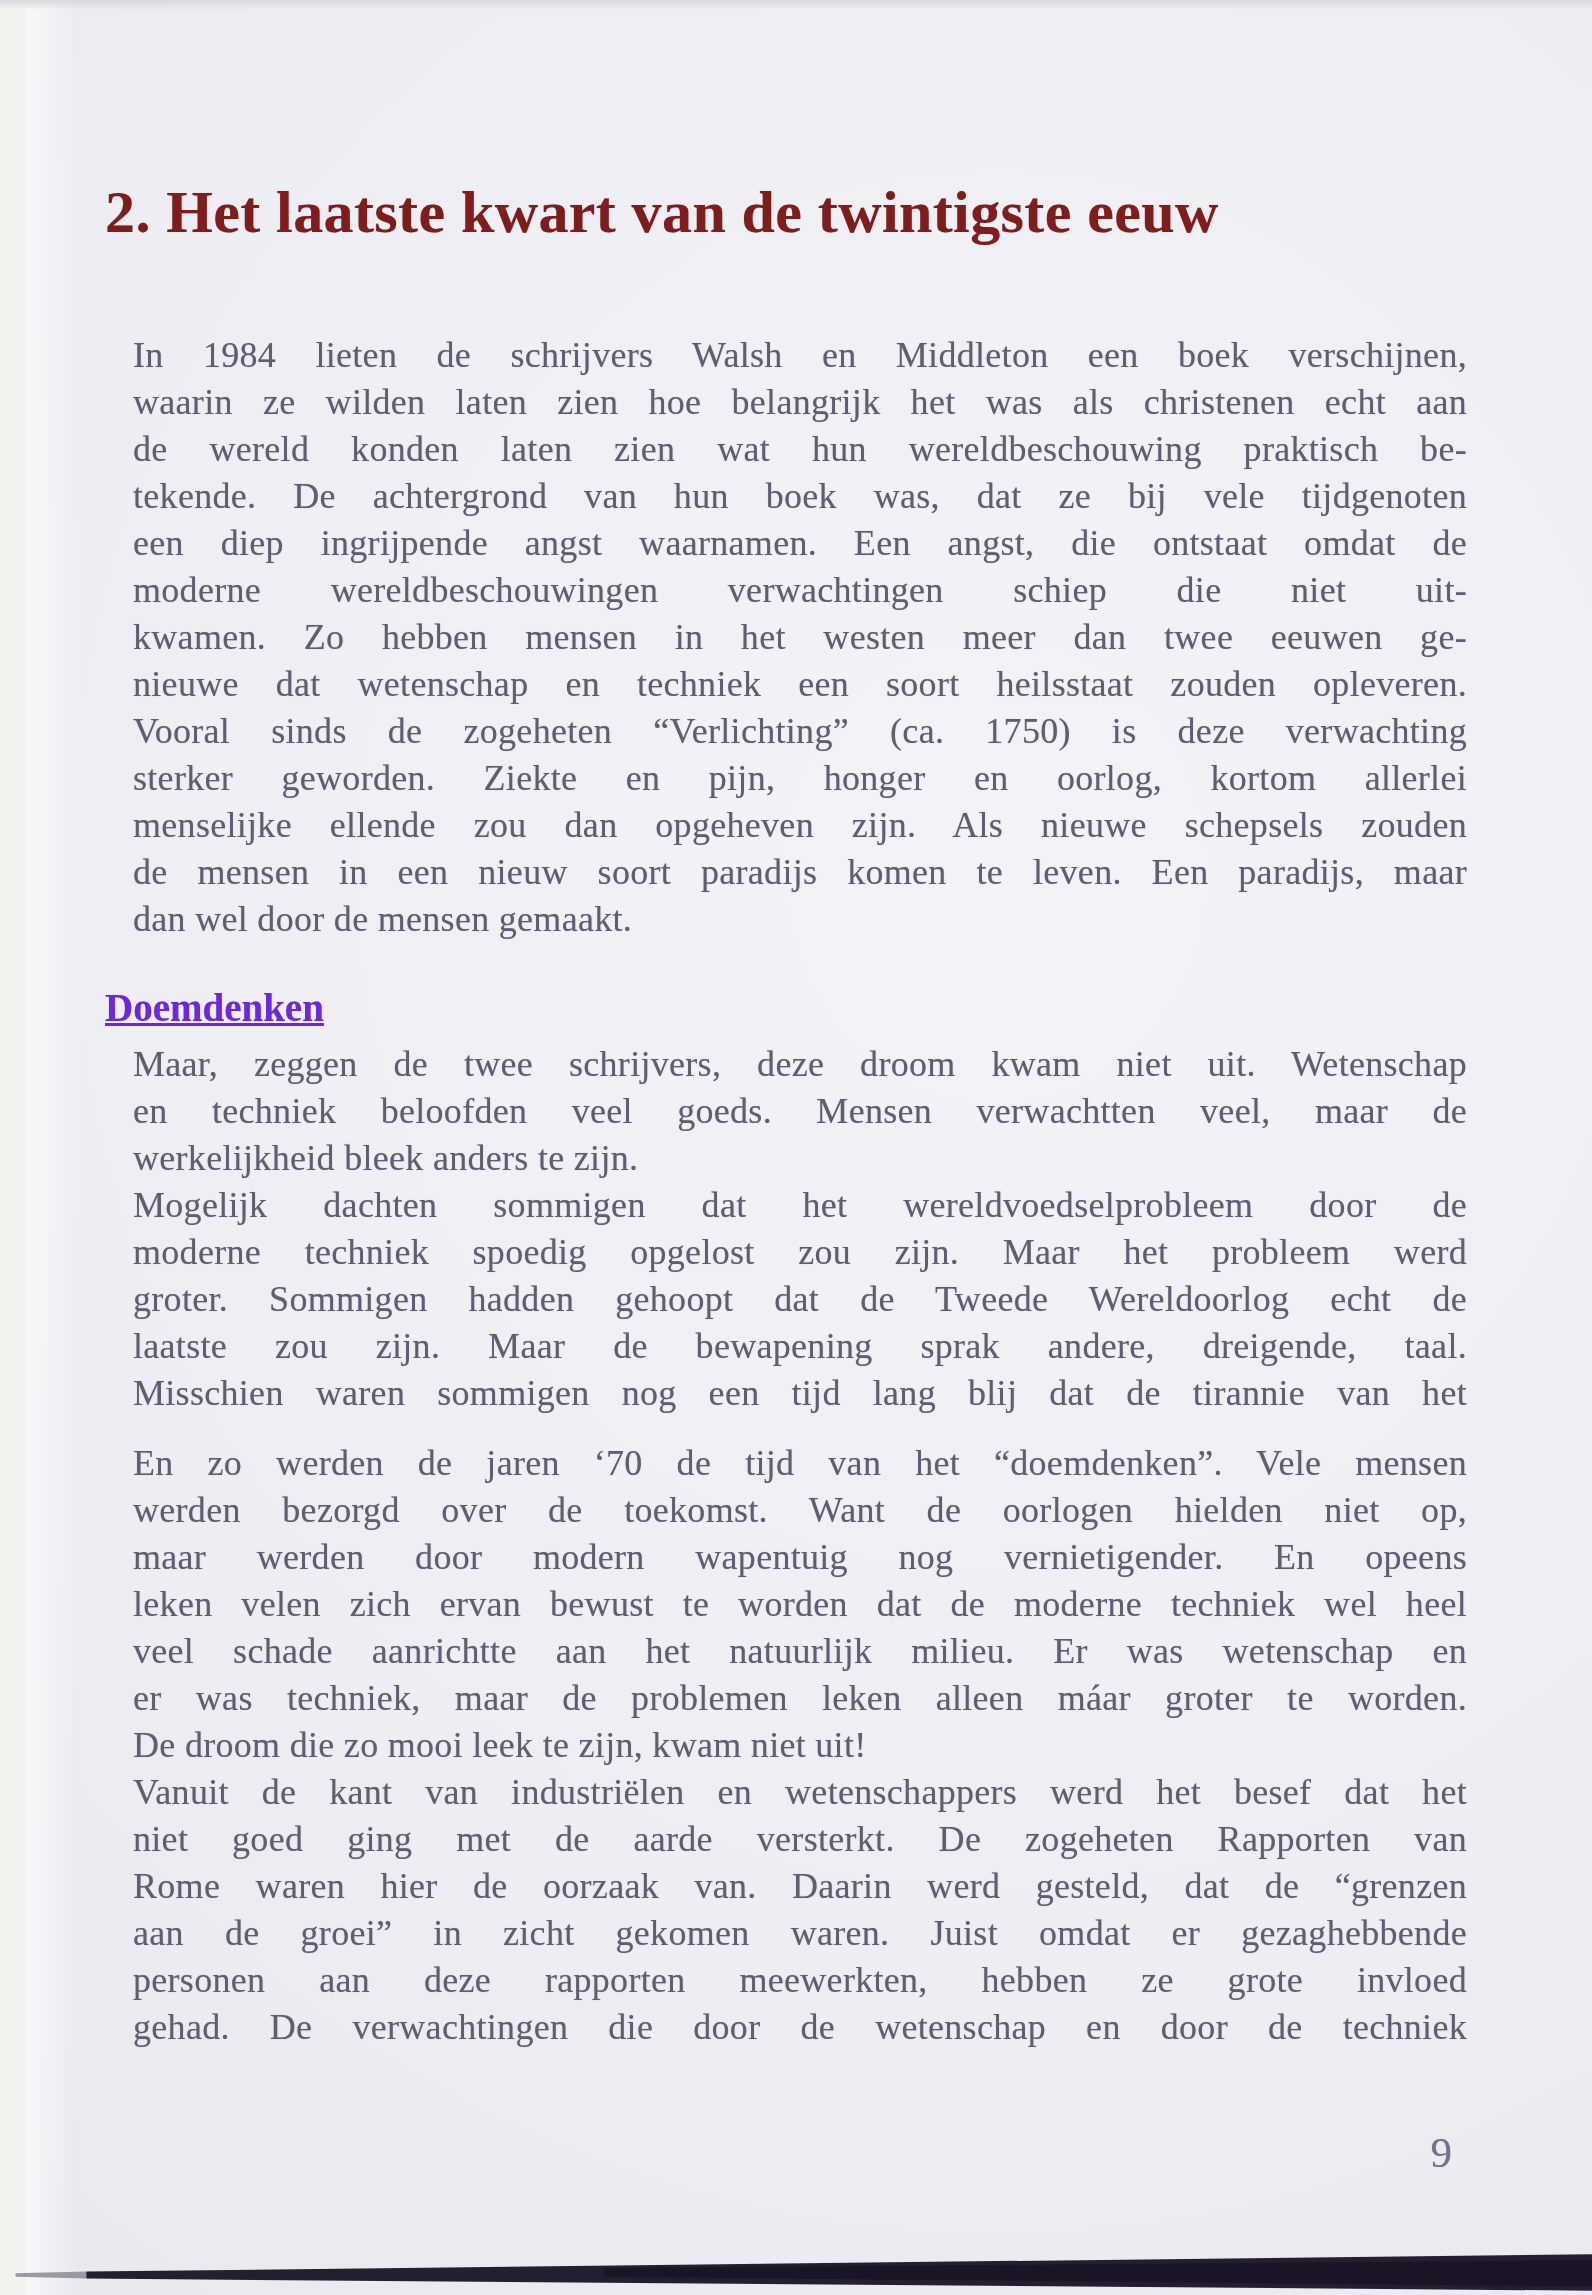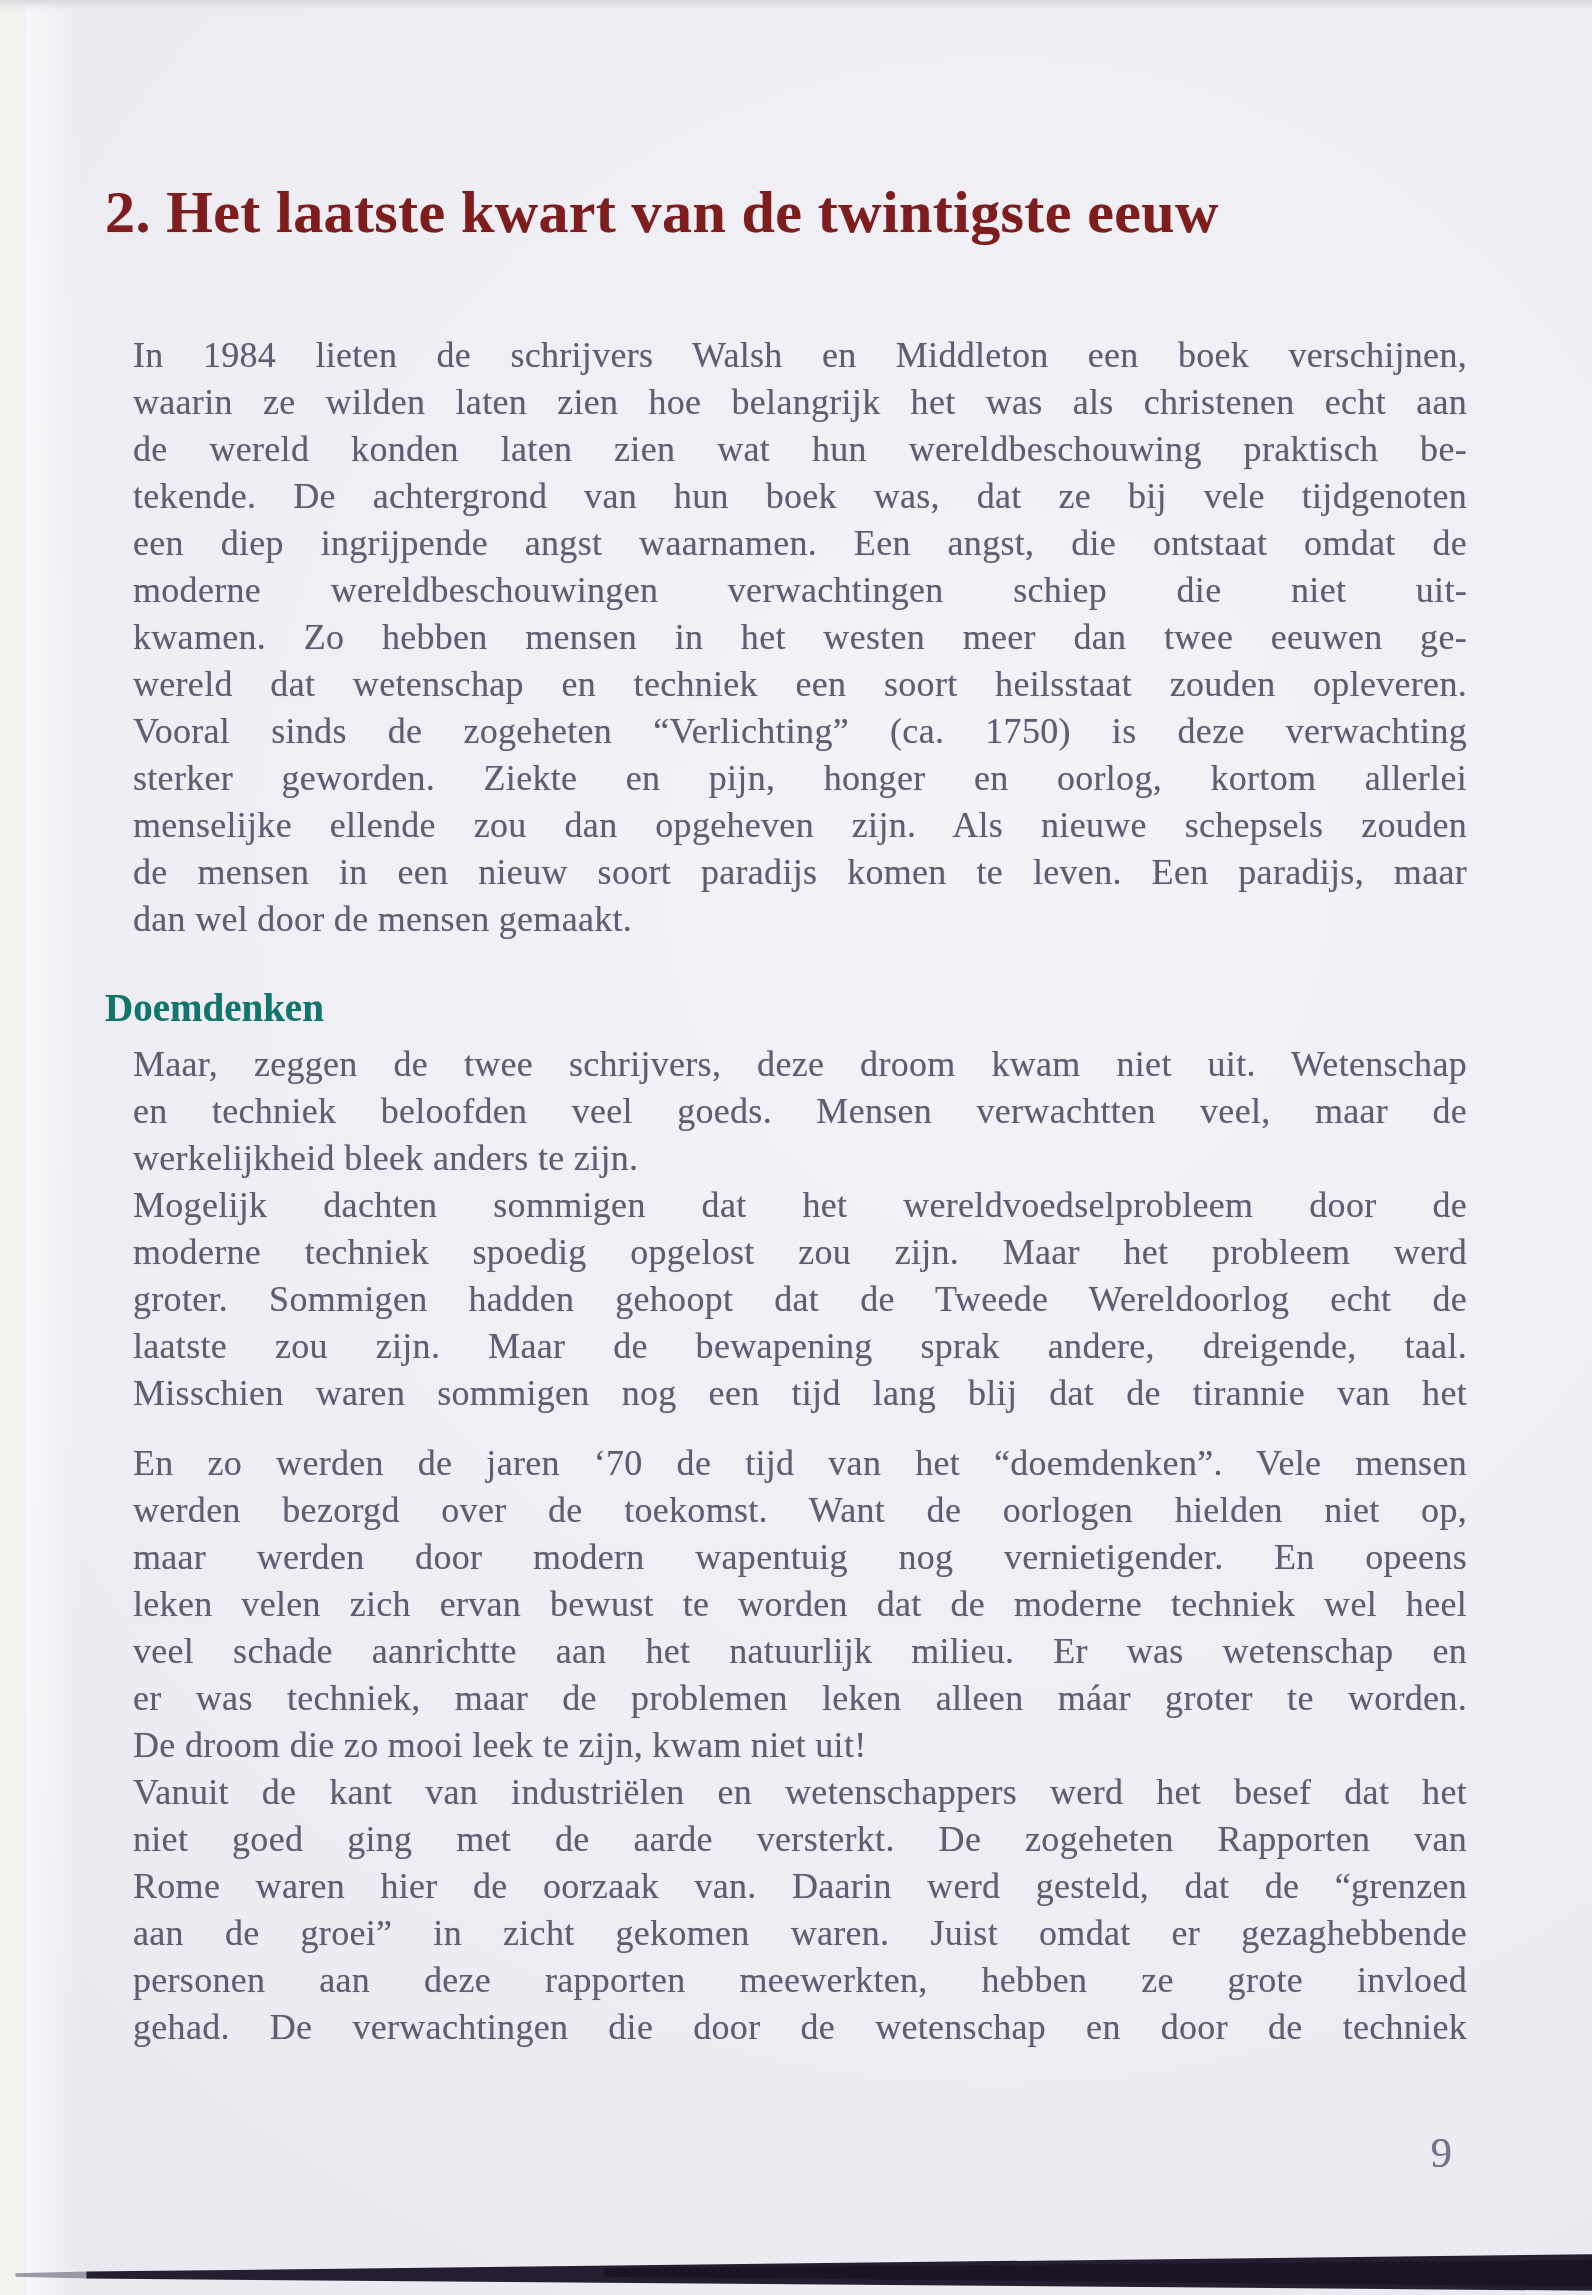--- a/index.html
+++ b/index.html
@@ -67,24 +67,25 @@
     margin-left: 28px;
   }
   .line.align-left {
     text-align: center;
     text-align-last: left;
   }
   .section-heading {
     font-size: 39px;
     line-height: 47px;
     font-weight: bold;
-    color: #0f766e;
+    color: #6d28d9;
     margin-top: 41px;
     margin-bottom: 10.4px;
     text-shadow: 0 0 0.9px rgba(61,61,88,0.45);
+    text-decoration: underline;
   }
   .para-gap { height: 22.4px; }
   .page-number {
     position: absolute;
     right: 140px;
     top: 2128px;
     font-size: 43px;
     color: #72728a;
     text-shadow: 0 0 0.9px rgba(114,114,138,0.5);
   }
@@ -107,21 +108,21 @@
 
 <div class="text-column" id="text-column">
     <div class="para">
       <div class="line">In 1984 lieten de schrijvers Walsh en Middleton een boek verschijnen,</div>
       <div class="line">waarin ze wilden laten zien hoe belangrijk het was als christenen echt aan</div>
       <div class="line">de wereld konden laten zien wat hun wereldbeschouwing praktisch be-</div>
       <div class="line">tekende. De achtergrond van hun boek was, dat ze bij vele tijdgenoten</div>
       <div class="line">een diep ingrijpende angst waarnamen. Een angst, die ontstaat omdat de</div>
       <div class="line">moderne wereldbeschouwingen verwachtingen schiep die niet uit-</div>
       <div class="line">kwamen. Zo hebben mensen in het westen meer dan twee eeuwen ge-</div>
-      <div class="line">wereld dat wetenschap en techniek een soort heilsstaat zouden opleveren.</div>
+      <div class="line">nieuwe dat wetenschap en techniek een soort heilsstaat zouden opleveren.</div>
       <div class="line">Vooral sinds de zogeheten “Verlichting” (ca. 1750) is deze verwachting</div>
       <div class="line">sterker geworden. Ziekte en pijn, honger en oorlog, kortom allerlei</div>
       <div class="line">menselijke ellende zou dan opgeheven zijn. Als nieuwe schepsels zouden</div>
       <div class="line">de mensen in een nieuw soort paradijs komen te leven. Een paradijs, maar</div>
       <div class="line align-left">dan wel door de mensen gemaakt.</div>
     </div>
     <div class="section-heading">Doemdenken</div>
     <div class="para">
       <div class="line">Maar, zeggen de twee schrijvers, deze droom kwam niet uit. Wetenschap</div>
       <div class="line">en techniek beloofden veel goeds. Mensen verwachtten veel, maar de</div>

